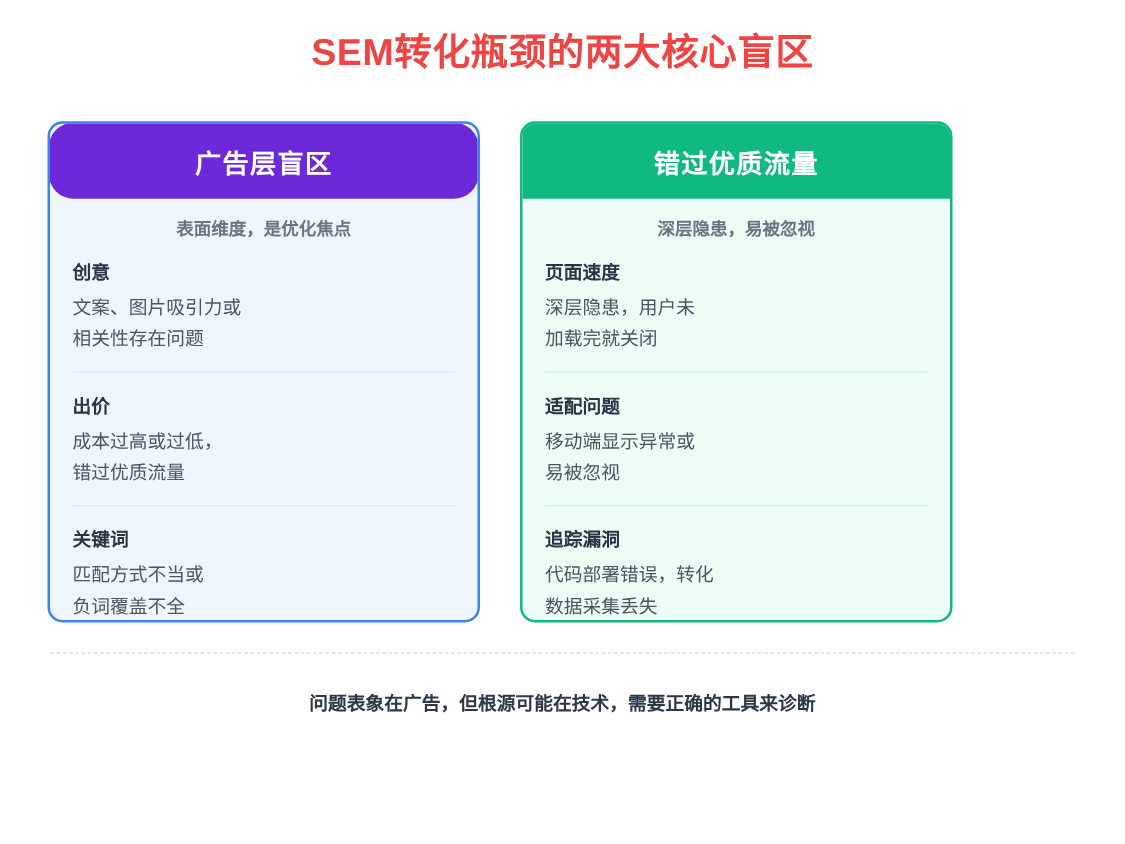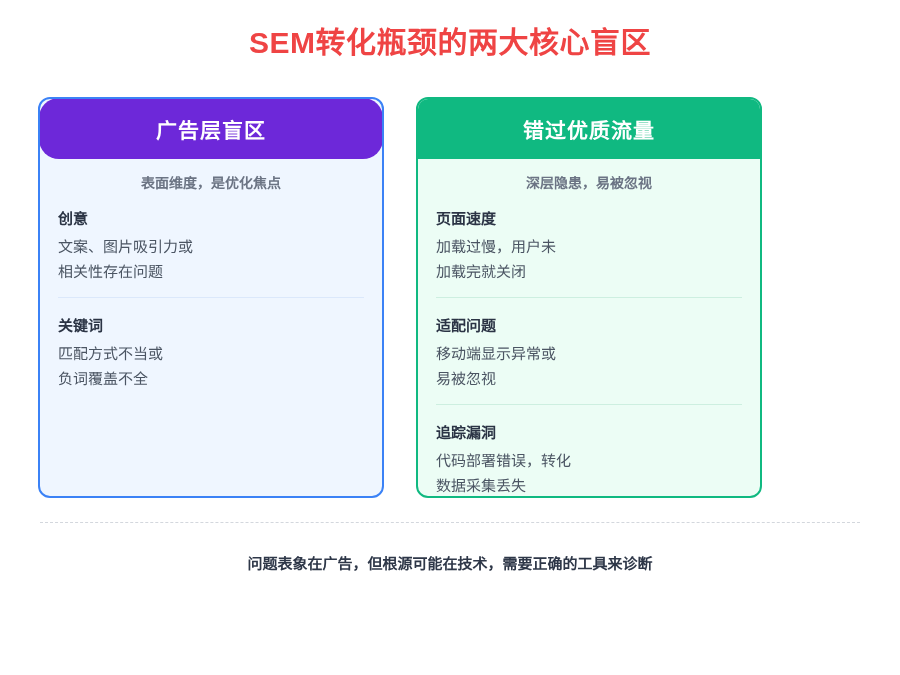--- a/index.html
+++ b/index.html
@@ -165,34 +165,39 @@
   <div class="card card-left">
     <div class="card-header">广告层盲区</div>
     <div class="card-subtitle">表面维度，是优化焦点</div>
     <div class="items">
       <div class="item">
         <div class="item-title">创意</div>
         <div class="item-desc">文案、图片吸引力或
 相关性存在问题</div>
       </div>
       <div class="item">
+        <div class="item-title">出价</div>
+        <div class="item-desc">成本过高或过低，
+错过优质流量</div>
+      </div>
+      <div class="item">
         <div class="item-title">关键词</div>
         <div class="item-desc">匹配方式不当或
 负词覆盖不全</div>
       </div>
     </div>
   </div>
 
   <div class="card card-right">
     <div class="card-header">错过优质流量</div>
     <div class="card-subtitle">深层隐患，易被忽视</div>
     <div class="items">
       <div class="item">
         <div class="item-title">页面速度</div>
-        <div class="item-desc">加载过慢，用户未
+        <div class="item-desc">深层隐患，用户未
 加载完就关闭</div>
       </div>
       <div class="item">
         <div class="item-title">适配问题</div>
         <div class="item-desc">移动端显示异常或
 易被忽视</div>
       </div>
       <div class="item">
         <div class="item-title">追踪漏洞</div>
         <div class="item-desc">代码部署错误，转化

